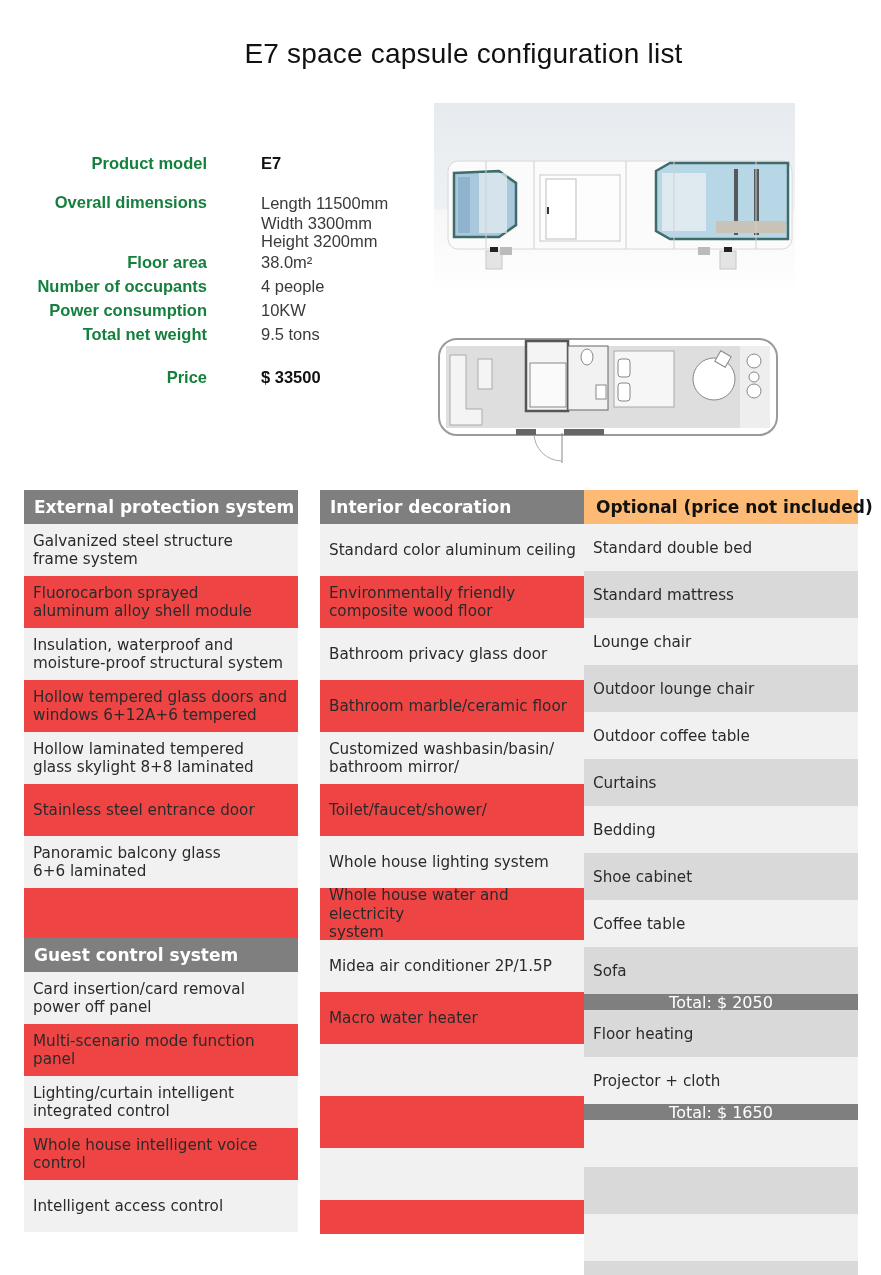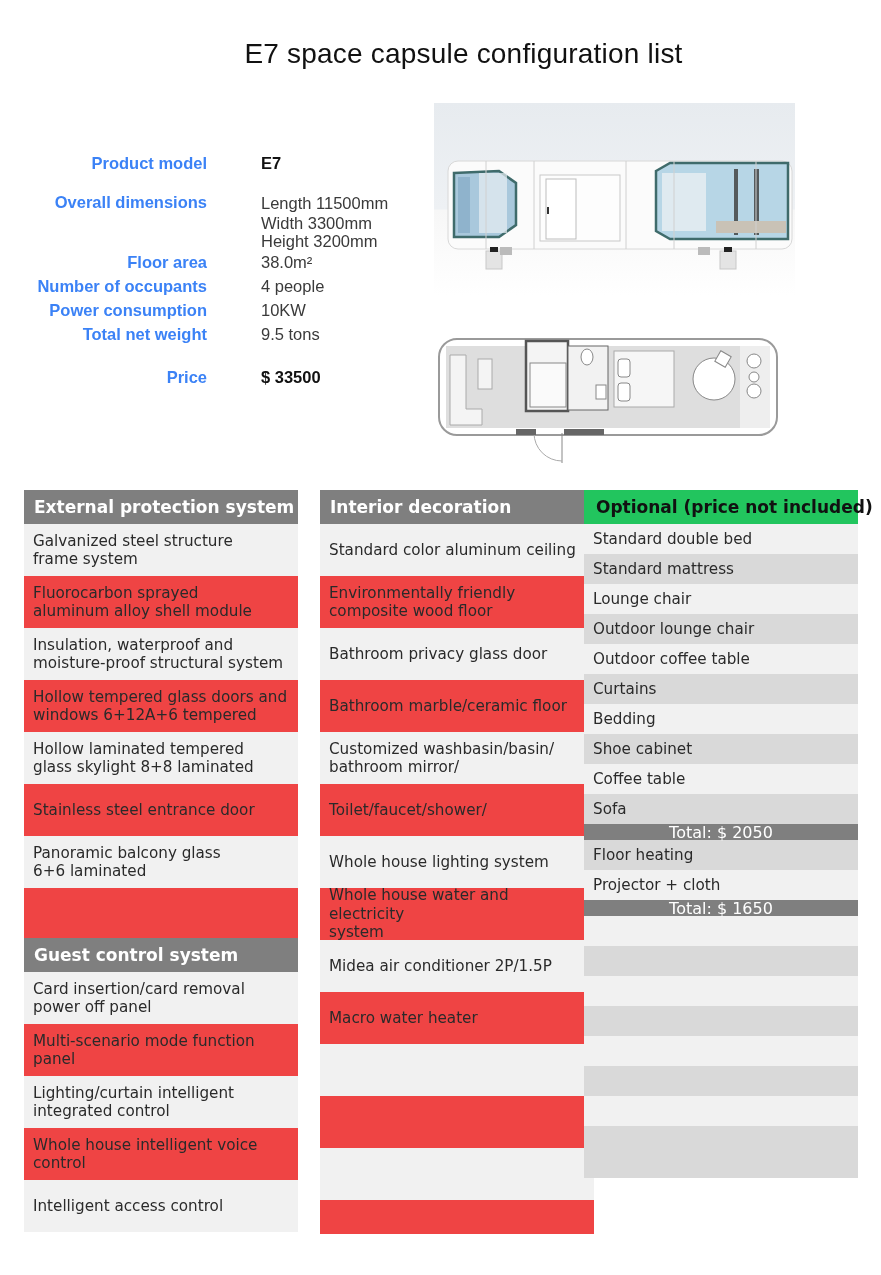--- a/index.html
+++ b/index.html
@@ -7,48 +7,48 @@
     body { position: relative; font-family: "DejaVu Sans", sans-serif; color: #1a1a1a; }
 
     .title {
       position: absolute; left: 0; top: 38px; width: 881px; text-align: center;
       font-family: "Liberation Sans", sans-serif; font-size: 28px; color: #111;
       letter-spacing: 0.2px;
       margin-left: 23px;
     }
 
     .spec { position: absolute; font-family: "Liberation Sans", sans-serif; font-size: 16.5px; }
-    .spec-label { position: absolute; right: 674px; font-weight: bold; white-space: nowrap; text-align: right; color: #3b82f6; }
+    .spec-label { position: absolute; right: 674px; font-weight: bold; white-space: nowrap; text-align: right; color: #15803d; }
     .spec-value { position: absolute; left: 261px; white-space: nowrap; color: #3a3a3a; line-height: 18px; }
     .spec-value.bold { font-weight: bold; color: #111; }
 
     .render-img {
       position: absolute; left: 434px; top: 103px; width: 361px; height: 192px;
       background: linear-gradient(#e7ebef 0%, #eef1f4 55%, #f7f7f7 56%, #ffffff 100%);
       overflow: hidden;
     }
     .plan-img { position: absolute; left: 436px; top: 333px; width: 344px; height: 132px; }
 
     .col { position: absolute; top: 490px; width: 274px; }
     .col1 { left: 24px; } .col2 { left: 320px; } .col3 { left: 584px; }
 
     .hdr {
       height: 34px; background: #7f7f7f; color: #fff; font-weight: bold;
       font-size: 17px; padding: 0 10px; display: flex; align-items: center; white-space: nowrap;
     }
-    .hdr.green { background: #22c55e; color: #111; padding-left: 12px; }
+    .hdr.green { background: #fdba74; color: #111; padding-left: 12px; }
 
     .row {
       height: 52px; padding: 0 9px; display: flex; align-items: center;
       font-size: 15.2px; line-height: 18.5px; color: #2a2a2a; white-space: pre-line;
     }
     .row.l { background: #f1f1f1; }
     .row.d { background: #ef4444; }
     .orow {
-      height: 30px; padding: 0 9px; display: flex; align-items: center;
+      height: 47px; padding: 0 9px; display: flex; align-items: center;
       font-size: 15.2px; color: #2a2a2a; white-space: nowrap;
     }
     .orow.l { background: #f1f1f1; }
     .orow.d { background: #d9d9d9; }
     .total {
       height: 16px; background: #7f7f7f; color: #fff; font-size: 16px;
       display: flex; align-items: center; justify-content: center;
     }
   </style>
 </head>

